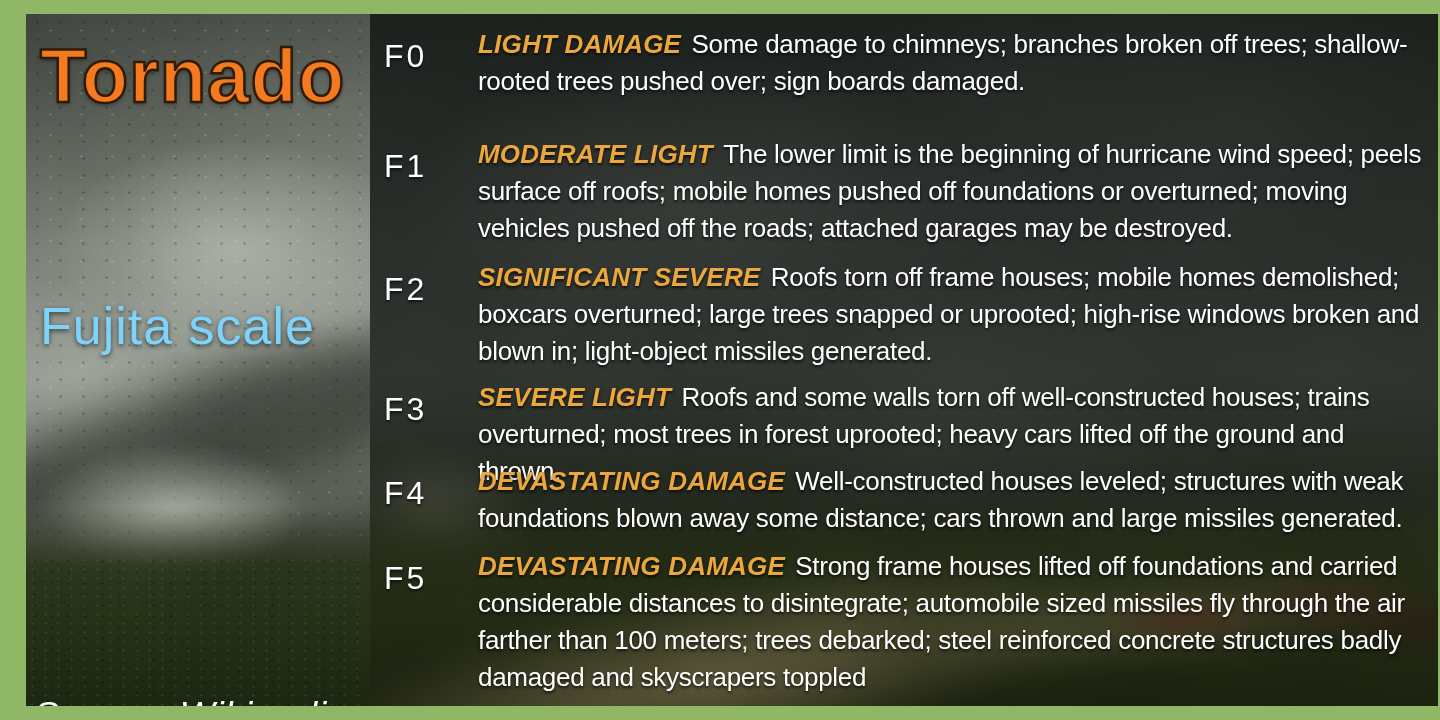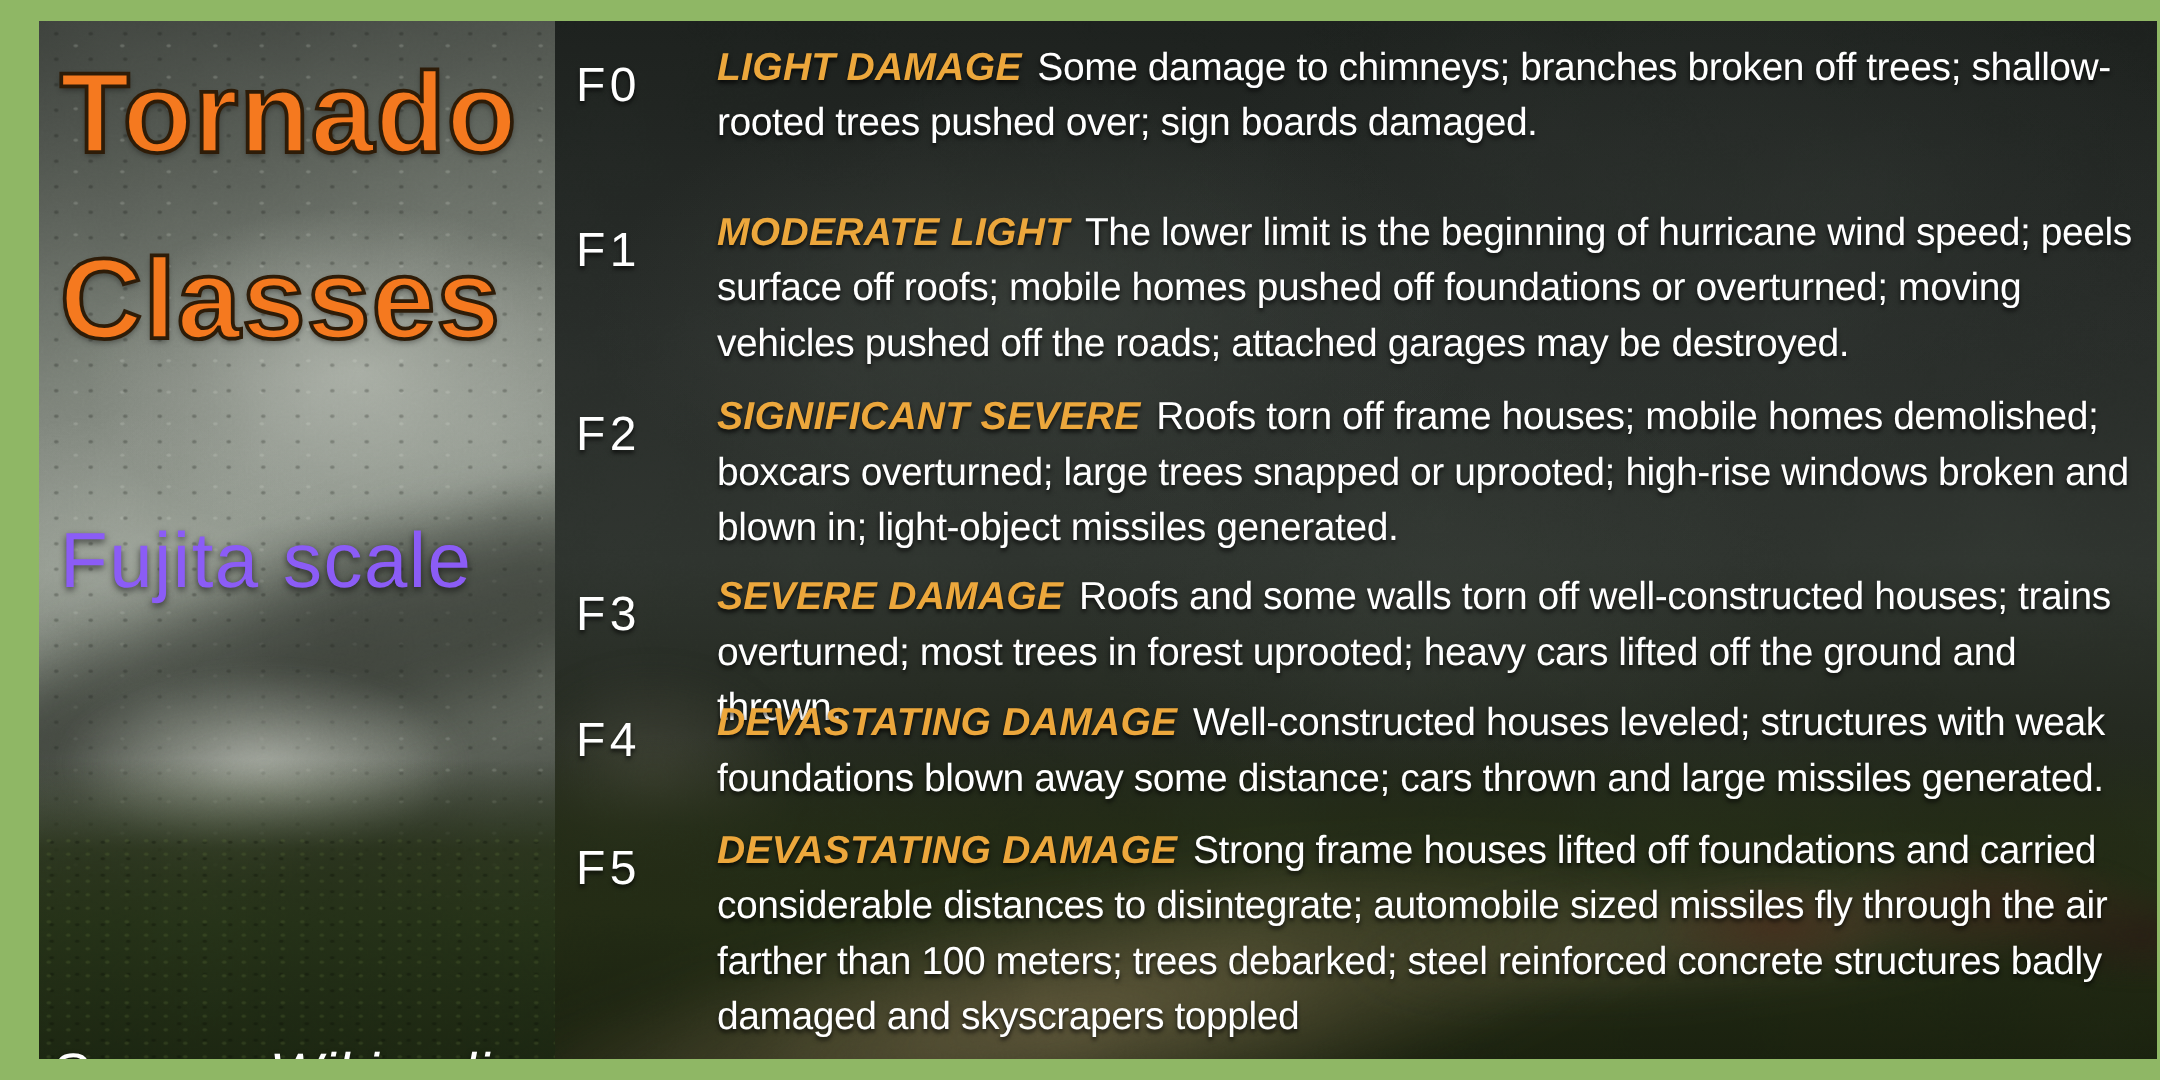--- a/index.html
+++ b/index.html
@@ -67,22 +67,22 @@
   .noise { position:absolute; inset:0; mix-blend-mode:overlay; pointer-events:none; }
 
   
   .sidebar { position:absolute; left:0; top:0; width:344px; height:692px; }
   .title-line { position:absolute; left:14px; width:330px; color:#f5791f; font-weight:bold;
     font-size:76px; letter-spacing:1px;
     -webkit-text-stroke:2.5px #2e1c08;
     text-shadow:0 2px 4px rgba(0,0,0,.45); }
   .title-1 { top:18px; }
   .title-2 { top:142px; }
-  .subtitle { position:absolute; left:14px; top:282px; color:#8b5cf6; font-size:52px;
-    letter-spacing:1px; text-shadow:0 2px 5px rgba(0,0,0,.6);margin-top:48px; }
+  .subtitle { position:absolute; left:14px; top:282px; color:#7dd3fc; font-size:52px;
+    letter-spacing:1px; text-shadow:0 2px 5px rgba(0,0,0,.6); }
   .source { position:absolute; left:8px; top:648px; color:#ffffff; font-size:37px;
     font-style:italic; letter-spacing:1px; text-shadow:0 2px 4px rgba(0,0,0,.7);margin-top:33px; }
 
   
   .content { position:absolute; inset:0; }
   .row { position:absolute; left:0; width:1412px; }
   .row-0 { top:12px; }  .row-1 { top:122px; } .row-2 { top:245px; }
   .row-3 { top:365px; } .row-4 { top:449px; } .row-5 { top:534px; }
   .fcode { position:absolute; left:358px; top:12px; color:#ffffff; font-size:32px;
     letter-spacing:3px; text-shadow:0 2px 3px rgba(0,0,0,.7); }
@@ -121,21 +121,20 @@
       <filter id="grain">
           <feTurbulence type="fractalNoise" baseFrequency="0.55" numOctaves="2" seed="3"></feTurbulence>
           <feColorMatrix type="saturate" values="0"></feColorMatrix>
         </filter>
       <rect width="1412" height="692" filter="url(#clouds)" opacity="0.16"></rect>
       <rect width="1412" height="692" filter="url(#grain)" opacity="0.05"></rect>
     </svg>
 
     <div class="sidebar">
       <div class="title-line title-1">Tornado</div>
-      <div class="title-line title-2">Classes</div>
       <div class="subtitle">Fujita scale</div>
       <div class="source">Source: Wikipedia</div>
     </div>
 
     <div class="content">
 
       <section class="row row-0">
         <span class="fcode">F0</span>
         <p class="desc"><em class="dmg">LIGHT DAMAGE</em><span>Some damage to chimneys; branches broken off trees; shallow-rooted trees pushed over; sign boards damaged.</span></p>
       </section>
@@ -145,21 +144,21 @@
         <p class="desc"><em class="dmg">MODERATE LIGHT</em><span>The lower limit is the beginning of hurricane wind speed; peels surface off roofs; mobile homes pushed off foundations or overturned; moving vehicles pushed off the roads; attached garages may be destroyed.</span></p>
       </section>
 
       <section class="row row-2">
         <span class="fcode">F2</span>
         <p class="desc"><em class="dmg">SIGNIFICANT SEVERE</em><span>Roofs torn off frame houses; mobile homes demolished; boxcars overturned; large trees snapped or uprooted; high-rise windows broken and blown in; light-object missiles generated.</span></p>
       </section>
 
       <section class="row row-3">
         <span class="fcode">F3</span>
-        <p class="desc"><em class="dmg">SEVERE DAMAGE</em><span>Roofs and some walls torn off well-constructed houses; trains overturned; most trees in forest uprooted; heavy cars lifted off the ground and thrown.</span></p>
+        <p class="desc"><em class="dmg">SEVERE LIGHT</em><span>Roofs and some walls torn off well-constructed houses; trains overturned; most trees in forest uprooted; heavy cars lifted off the ground and thrown.</span></p>
       </section>
 
       <section class="row row-4">
         <span class="fcode">F4</span>
         <p class="desc"><em class="dmg">DEVASTATING DAMAGE</em><span>Well-constructed houses leveled; structures with weak foundations blown away some distance; cars thrown and large missiles generated.</span></p>
       </section>
 
       <section class="row row-5">
         <span class="fcode">F5</span>
         <p class="desc"><em class="dmg">DEVASTATING DAMAGE</em><span>Strong frame houses lifted off foundations and carried considerable distances to disintegrate; automobile sized missiles fly through the air farther than 100 meters; trees debarked; steel reinforced concrete structures badly damaged and skyscrapers toppled</span></p>

